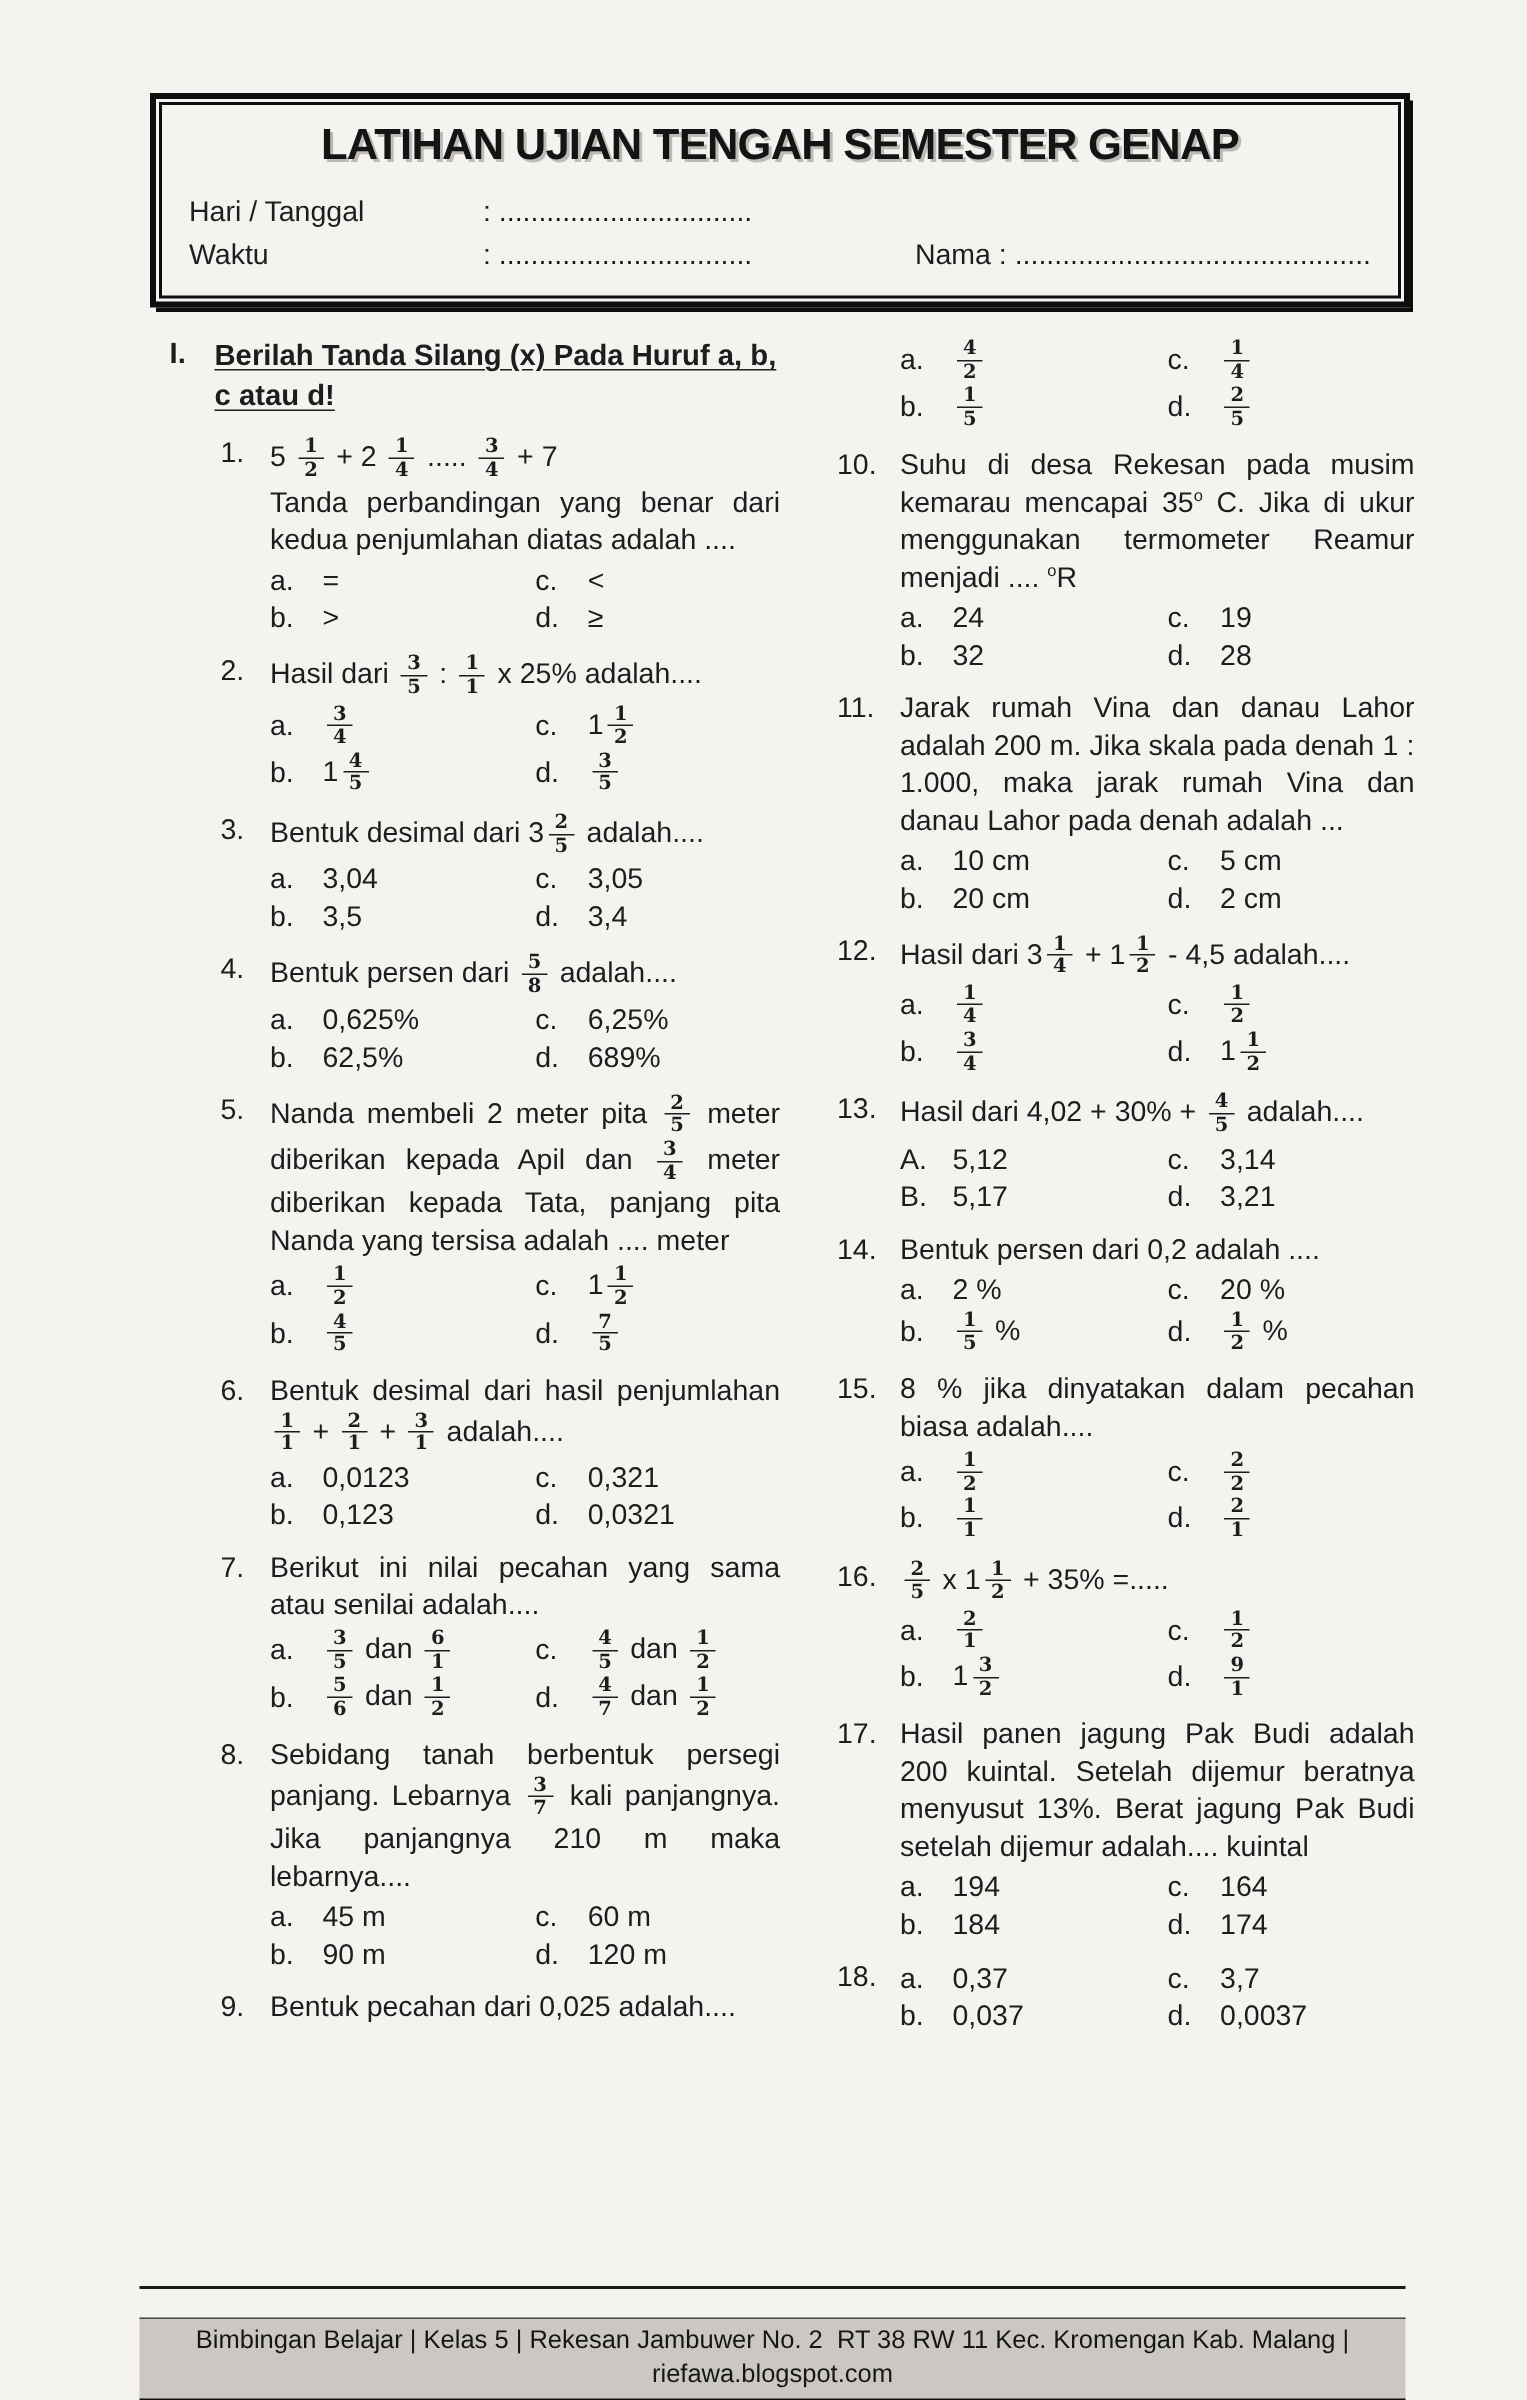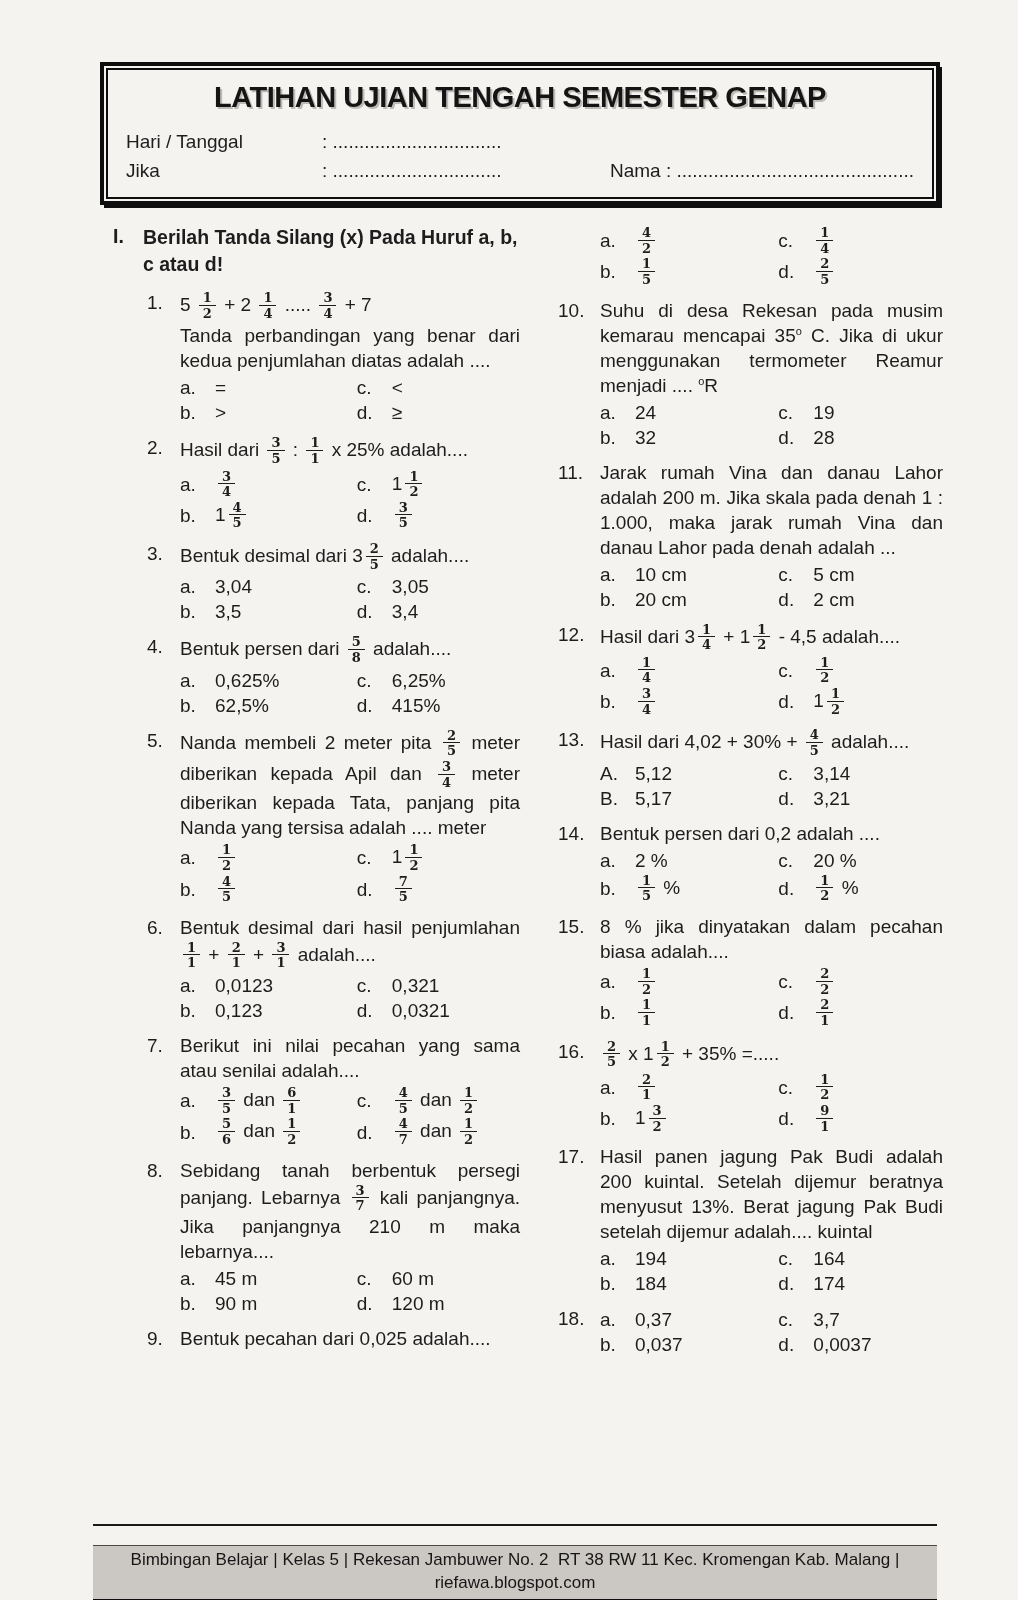--- a/index.html
+++ b/index.html
@@ -24,21 +24,21 @@
   .fields { margin-top:14px; font-size:19px; line-height:1.5; }
   .frow { display:flex; }
   .flabel { width:196px; flex-shrink:0; }
   .fname { margin-left:auto; }
   
   .content { position:absolute; left:113px; top:224px; width:830px; display:flex; gap:38px; font-size:19px; line-height:25px; }
   .col-left  { width:407px; }
   .col-right { width:385px; }
   .section { display:flex; margin-bottom:12px; }
   .sec-num { width:30px; flex-shrink:0; font-weight:700; font-size:19.5px; }
-  .sec-text { font-weight:700; font-size:19.5px; line-height:27px; text-underline-offset:3px; }
+  .sec-text { font-weight:700; font-size:19.5px; line-height:27px; text-decoration:underline; text-underline-offset:3px; }
   .question { display:flex; margin-bottom:10px; }
   .col-left .question { padding-left:34px; }
   .col-left  .qnum { flex:0 0 33px; }
   .col-right .qnum { flex:0 0 42px; }
   .qbody { flex:1 1 auto; min-width:0; }
   .qtext { margin:0 0 2px 0; text-align:justify; }
   .options { display:grid; grid-template-columns:52% 48%; margin-top:1px; }
   .option { display:flex; align-items:center; min-height:25px; }
   .opt-label { flex:0 0 26px; margin-right:9px; }
   .opt-text { white-space:nowrap; }
@@ -65,21 +65,21 @@
 
   <div class="header-box">
     <div class="header-inner">
       <div class="title">LATIHAN UJIAN TENGAH SEMESTER GENAP</div>
       <div class="fields">
         <div class="frow">
           <span class="flabel">Hari / Tanggal</span>
           <span class="fvalue">: ................................</span>
         </div>
         <div class="frow">
-          <span class="flabel">Jika</span>
+          <span class="flabel">Waktu</span>
           <span class="fvalue">: ................................</span>
           <span class="fname">Nama : .............................................</span>
         </div>
       </div>
     </div>
   </div>
 
   <div class="content">
     <div class="col col-left" id="col-left">
         <div class="section">
@@ -204,21 +204,21 @@
               <div class="option">
                 <span class="opt-label">c.</span>
                 <span class="opt-text">6,25%</span>
               </div>
               <div class="option">
                 <span class="opt-label">b.</span>
                 <span class="opt-text">62,5%</span>
               </div>
               <div class="option">
                 <span class="opt-label">d.</span>
-                <span class="opt-text">415%</span>
+                <span class="opt-text">689%</span>
               </div>
             </div>
           </div>
         </div>
         <div class="question">
           <span class="qnum">5.</span>
           <div class="qbody">
             <p class="qtext">Nanda membeli 2 meter pita <span class="frac">
                 <span class="num">2</span>
                 <span class="den">5</span>

